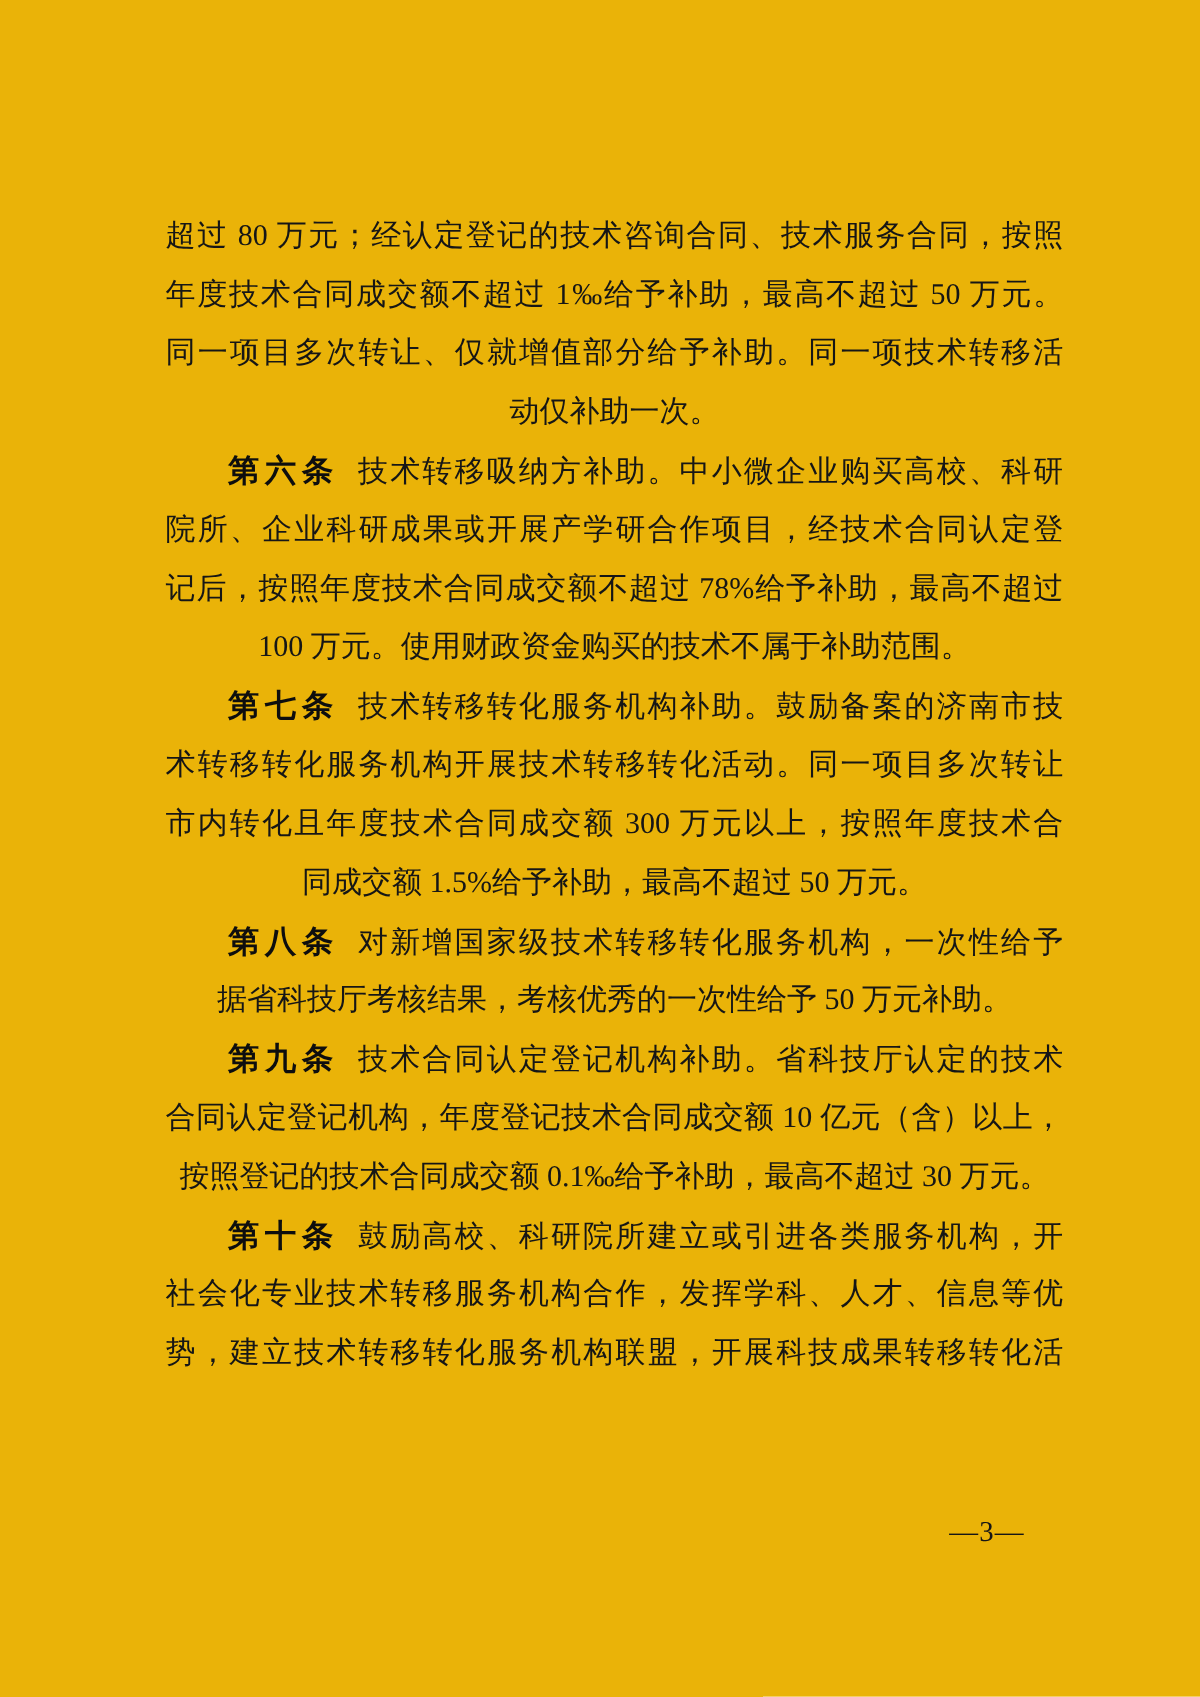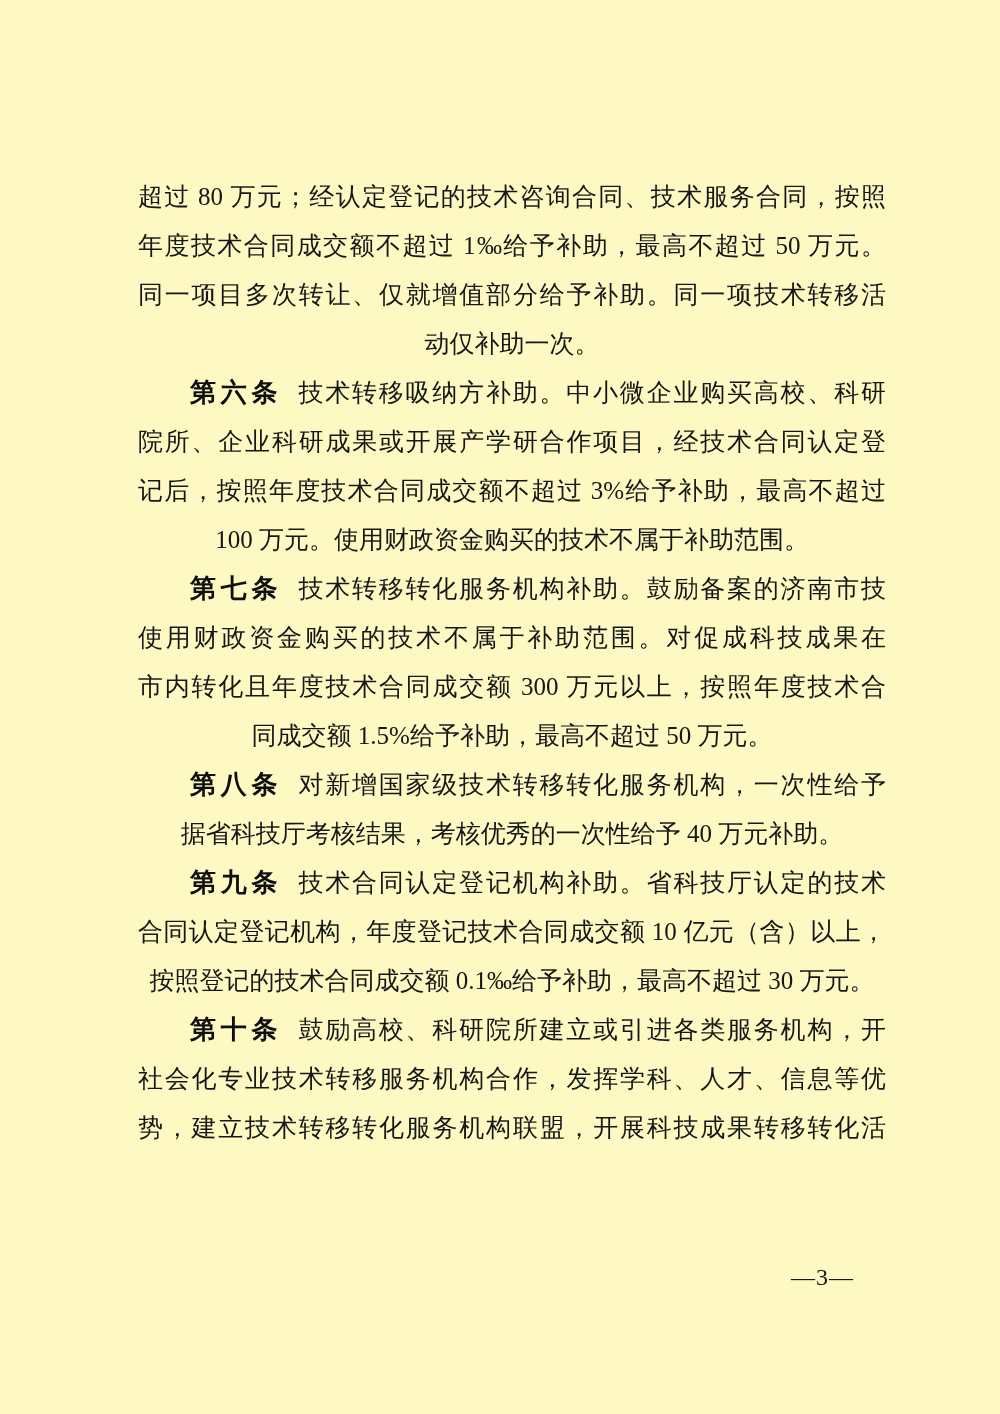--- a/index.html
+++ b/index.html
@@ -8,21 +8,21 @@
     width: 1000px;
     height: 1414px;
     background: #ffffff;
     overflow: hidden;
     font-family: "Liberation Serif", "DejaVu Serif", serif;
   }
   .page {
     position: relative;
     width: 1000px;
     height: 1414px;
-    background: #fef9c3;
+    background: #eab308;
   }
   .text-block {
     position: absolute;
     left: 138px;
     top: 172px;
     width: 748px;
   }
   .line {
     height: 49px;
     line-height: 49px;
@@ -60,28 +60,28 @@
 <body>
 
 <div class="page">
   <div class="text-block">
       <div class="line justify">超过 80 万元；经认定登记的技术咨询合同、技术服务合同，按照</div>
       <div class="line justify">年度技术合同成交额不超过 1‰给予补助，最高不超过 50 万元。</div>
       <div class="line justify">同一项目多次转让、仅就增值部分给予补助。同一项技术转移活</div>
       <div class="line">动仅补助一次。</div>
       <div class="line justify indent"><span class="article-label">第六条</span><span>技术转移吸纳方补助。中小微企业购买高校、科研</span></div>
       <div class="line justify">院所、企业科研成果或开展产学研合作项目，经技术合同认定登</div>
-      <div class="line justify">记后，按照年度技术合同成交额不超过 3%给予补助，最高不超过</div>
+      <div class="line justify">记后，按照年度技术合同成交额不超过 78%给予补助，最高不超过</div>
       <div class="line">100 万元。使用财政资金购买的技术不属于补助范围。</div>
       <div class="line justify indent"><span class="article-label">第七条</span><span>技术转移转化服务机构补助。鼓励备案的济南市技</span></div>
-      <div class="line justify">使用财政资金购买的技术不属于补助范围。对促成科技成果在</div>
+      <div class="line justify">术转移转化服务机构开展技术转移转化活动。同一项目多次转让</div>
       <div class="line justify">市内转化且年度技术合同成交额 300 万元以上，按照年度技术合</div>
       <div class="line">同成交额 1.5%给予补助，最高不超过 50 万元。</div>
       <div class="line justify indent"><span class="article-label">第八条</span><span>对新增国家级技术转移转化服务机构，一次性给予</span></div>
-      <div class="line">据省科技厅考核结果，考核优秀的一次性给予 40 万元补助。</div>
+      <div class="line">据省科技厅考核结果，考核优秀的一次性给予 50 万元补助。</div>
       <div class="line justify indent"><span class="article-label">第九条</span><span>技术合同认定登记机构补助。省科技厅认定的技术</span></div>
       <div class="line justify">合同认定登记机构，年度登记技术合同成交额 10 亿元（含）以上，</div>
       <div class="line">按照登记的技术合同成交额 0.1‰给予补助，最高不超过 30 万元。</div>
       <div class="line justify indent"><span class="article-label">第十条</span><span>鼓励高校、科研院所建立或引进各类服务机构，开</span></div>
       <div class="line justify">社会化专业技术转移服务机构合作，发挥学科、人才、信息等优</div>
       <div class="line justify">势，建立技术转移转化服务机构联盟，开展科技成果转移转化活</div>
     </div>
   <div class="page-num">—3—</div>
 </div>
 

